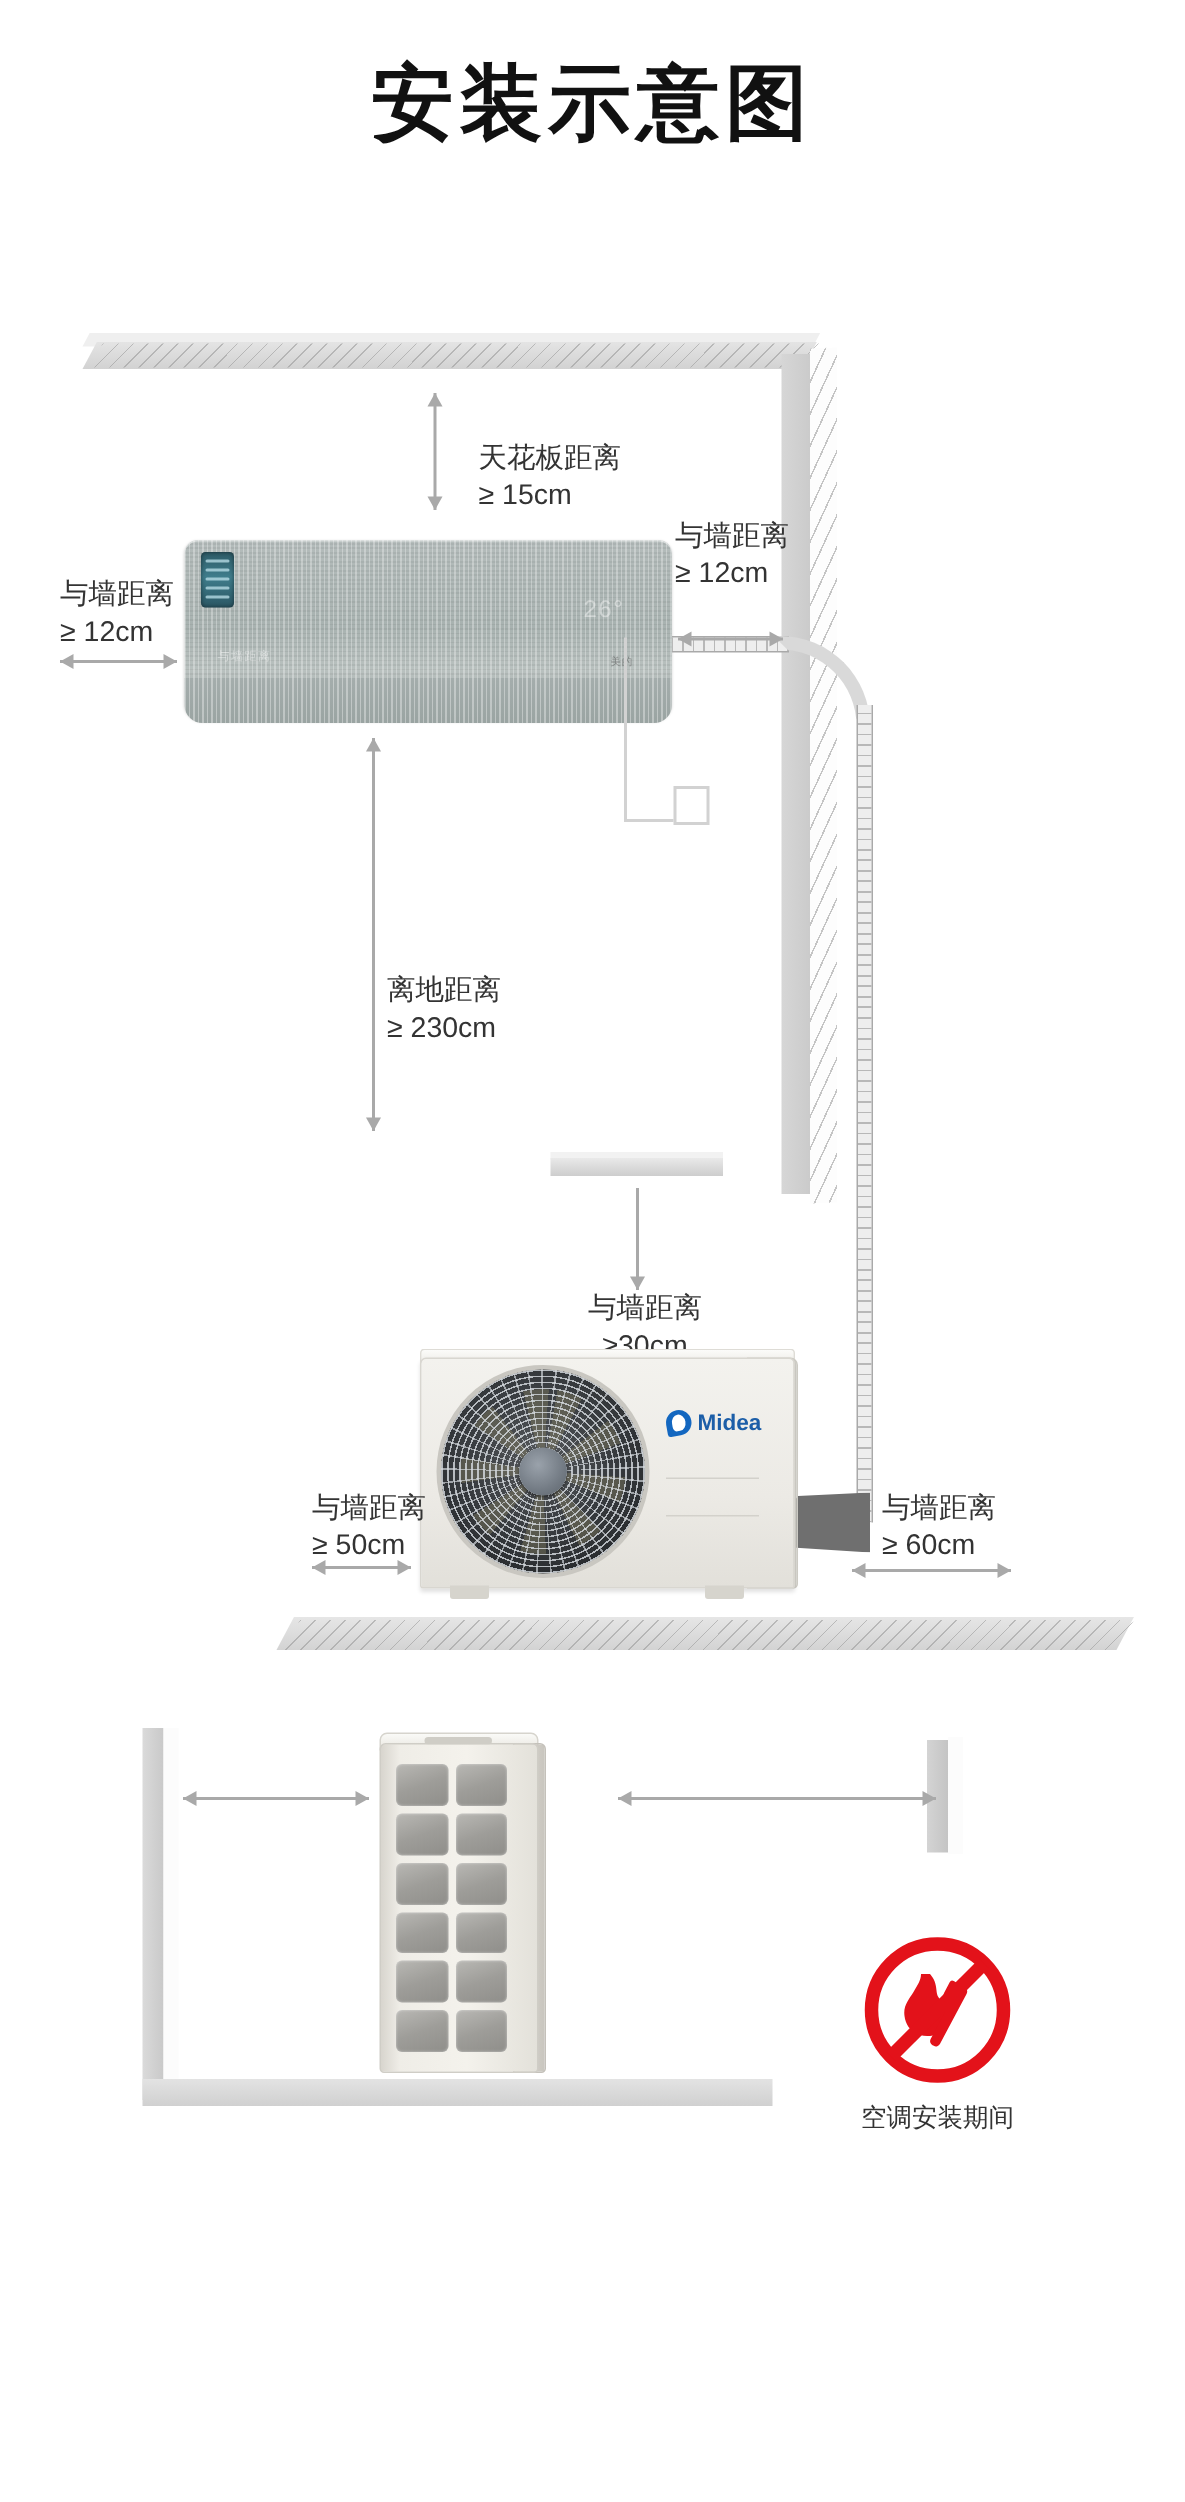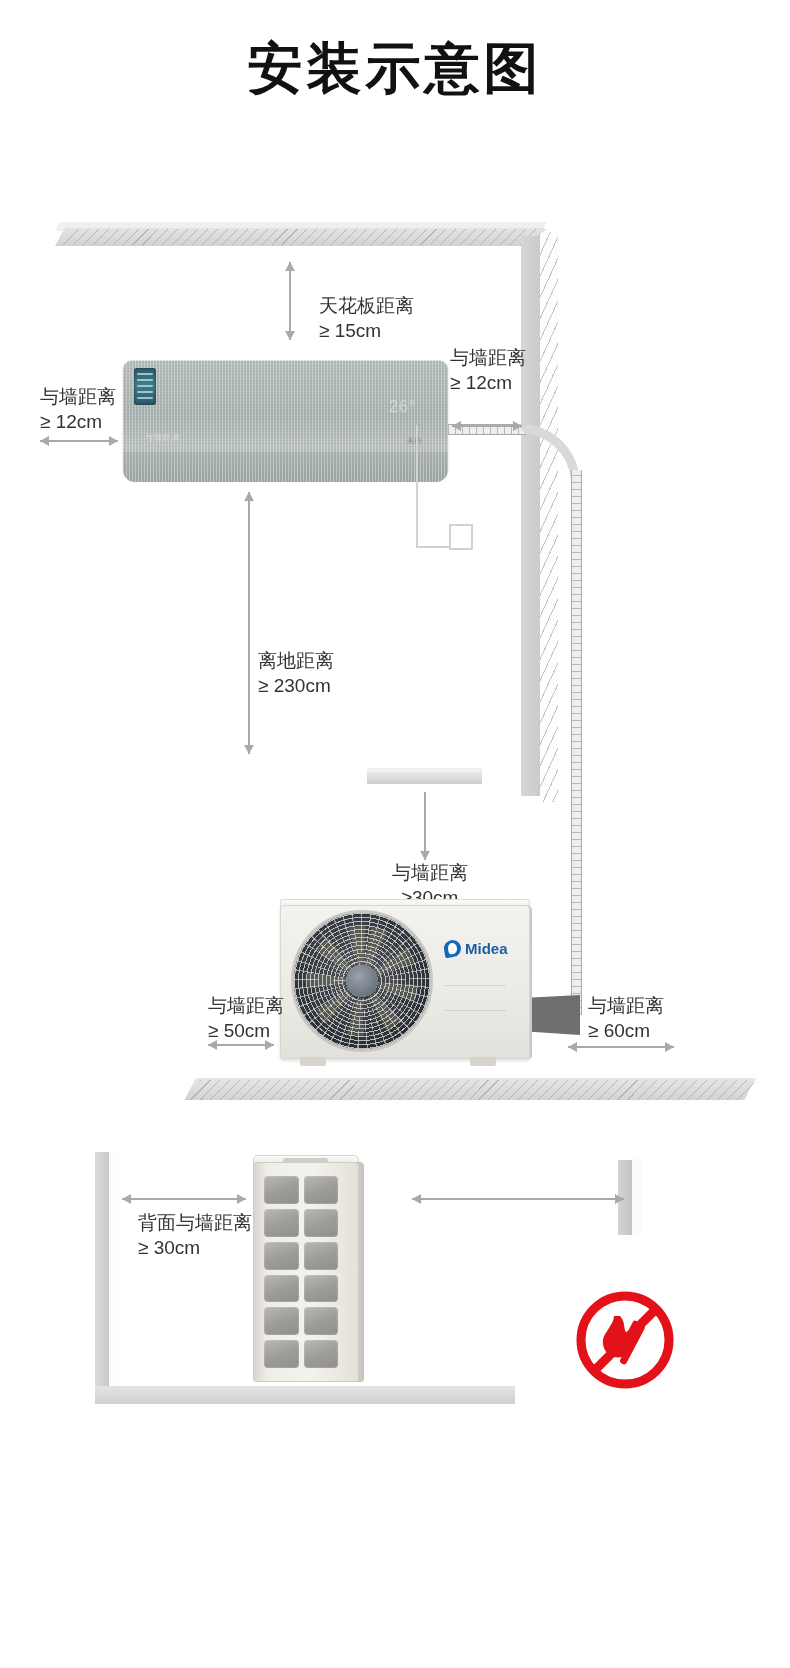--- a/index.html
+++ b/index.html
@@ -528,35 +528,32 @@
       <div class="cell"></div>
     <div class="cell"></div>
       <div class="cell"></div>
     <div class="cell"></div>
       <div class="cell"></div>
     <div class="cell"></div>
       <div class="cell"></div>
   </div>
 
   <div class="arrow h ah" style="left:122px;top:1198px;width:124px;"></div>
-  <div class="lbl" style="left:138px;top:1210px;">
-    <span class="l1">背面与墙距离</span>
-    <span class="l2">≥ 30cm</span>
-  </div>
 
   <div class="arrow h ah" style="left:412px;top:1198px;width:212px;"></div>
 
   <div id="nofire">
     <svg width="104" height="104" viewBox="0 0 104 104" aria-hidden="true">
       <circle cx="52" cy="52" r="44" fill="none" stroke="#e3121a" stroke-width="9"></circle>
       <g>
         <path d="M47 28c6 7 3 12 6 16 2 3 6 2 7 6 3 8-2 17-11 19-10 2-18-4-19-13-1-7 3-11 6-16 3-5 5-8 5-12z" fill="#e3121a"></path>
         <rect x="56" y="34" width="7" height="44" rx="3" fill="#e3121a" transform="rotate(28 59 56)"></rect>
         <rect x="58" y="32" width="5" height="12" rx="2" fill="#e3121a" transform="rotate(28 60 38)"></rect>
       </g>
       <line x1="21" y1="83" x2="83" y2="21" stroke="#e3121a" stroke-width="9" stroke-linecap="butt"></line>
     </svg>
   </div>
   <div id="nofire-text">
+    <div>空调安装期间</div>
   </div>
 
 
 </div>
 
 </body></html>

